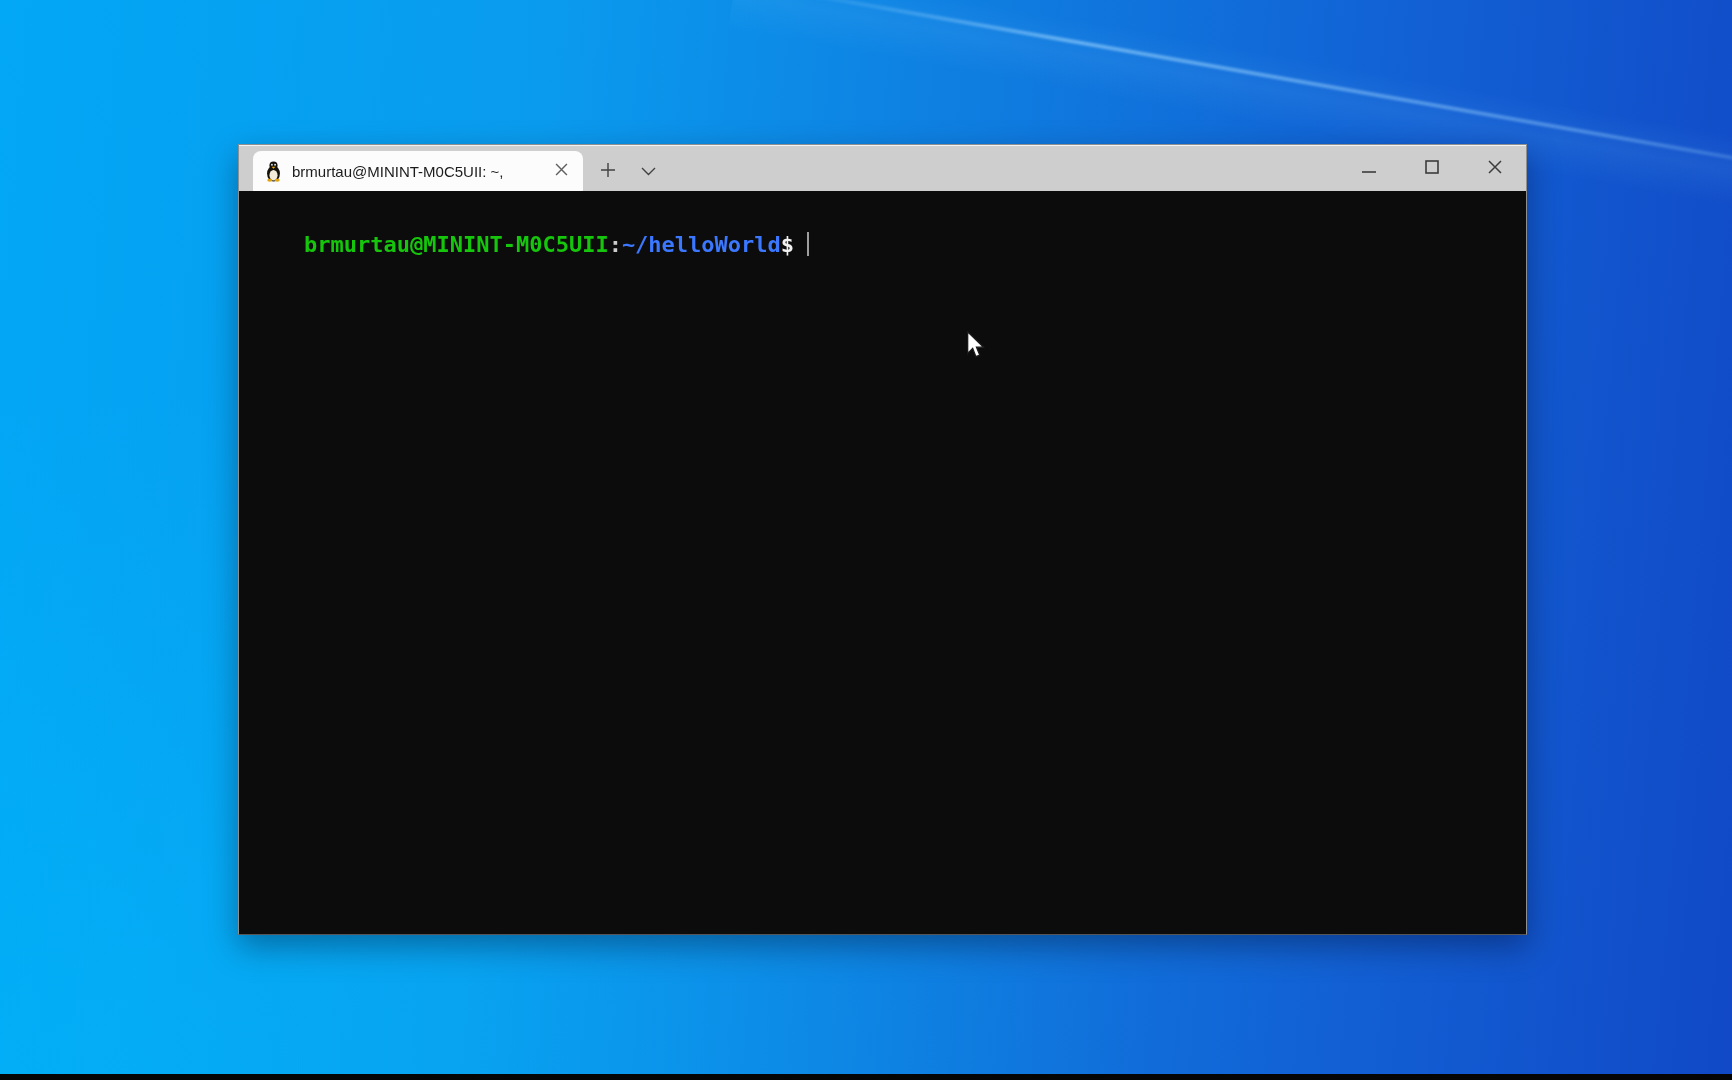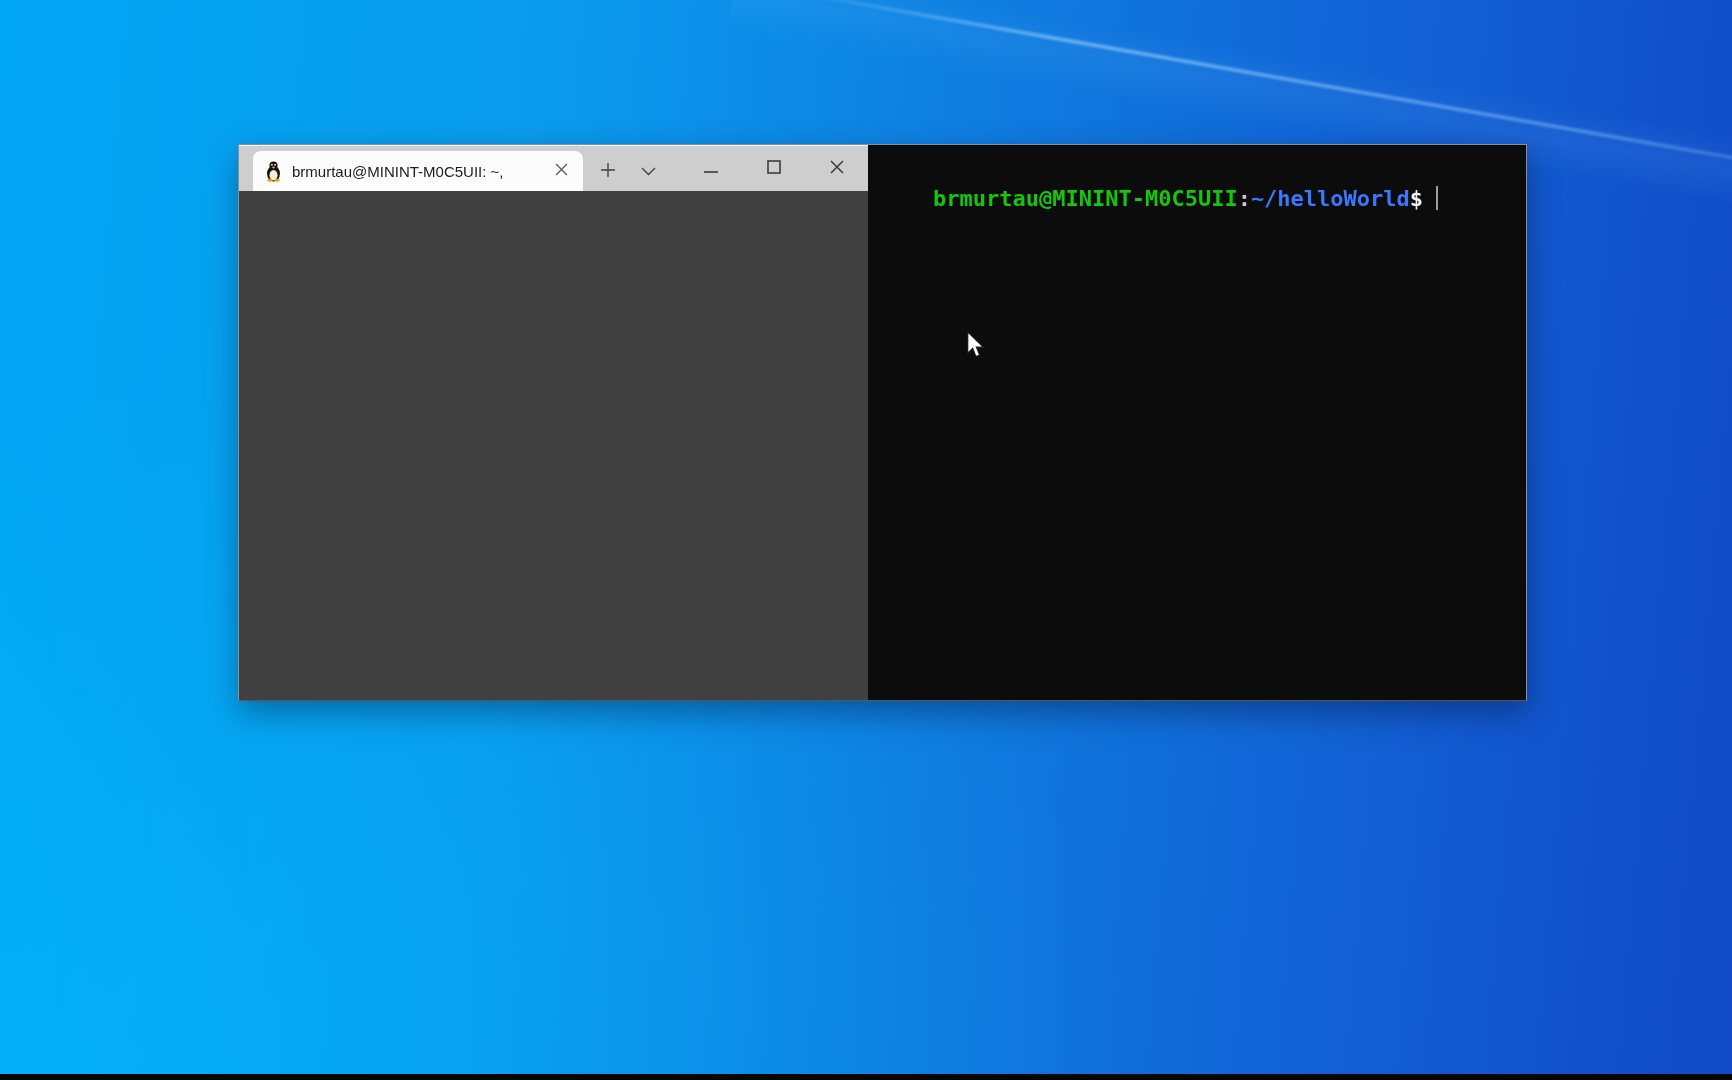--- a/index.html
+++ b/index.html
@@ -22,25 +22,25 @@
   .corner-glow{
     position:absolute;inset:0;
     background:radial-gradient(ellipse at 6% 98%, rgba(0,200,255,0.28), rgba(0,0,0,0) 45%);
   }
   .bottom-strip{
     position:absolute;left:0;bottom:0;width:1732px;height:6px;background:#050505;
   }
 
   
   .window{
-    position:absolute;left:238px;top:144px;width:1289px;height:557px;
-    display:flex;flex-direction:row;
+    position:absolute;left:238px;top:144px;width:1289px;height:791px;
+    display:flex;flex-direction:column;
     border:1px solid #8f8f8f;border-bottom-color:#565656;
     box-shadow:0 12px 30px rgba(0,0,20,0.35);
-    box-sizing:border-box;background:#404040;
+    box-sizing:border-box;background:#000000;
   }
   .titlebar{
     height:46px;flex:0 0 46px;background:#cecece;border-top:1px solid #f2f2f2;
     display:flex;align-items:flex-end;box-sizing:border-box;
   }
   .tab{
     margin-left:14px;width:330px;height:40px;background:#fcfcfc;
     border-radius:8px 8px 0 0;display:flex;align-items:center;
     padding:0 8px 0 12px;box-sizing:border-box;
   }

